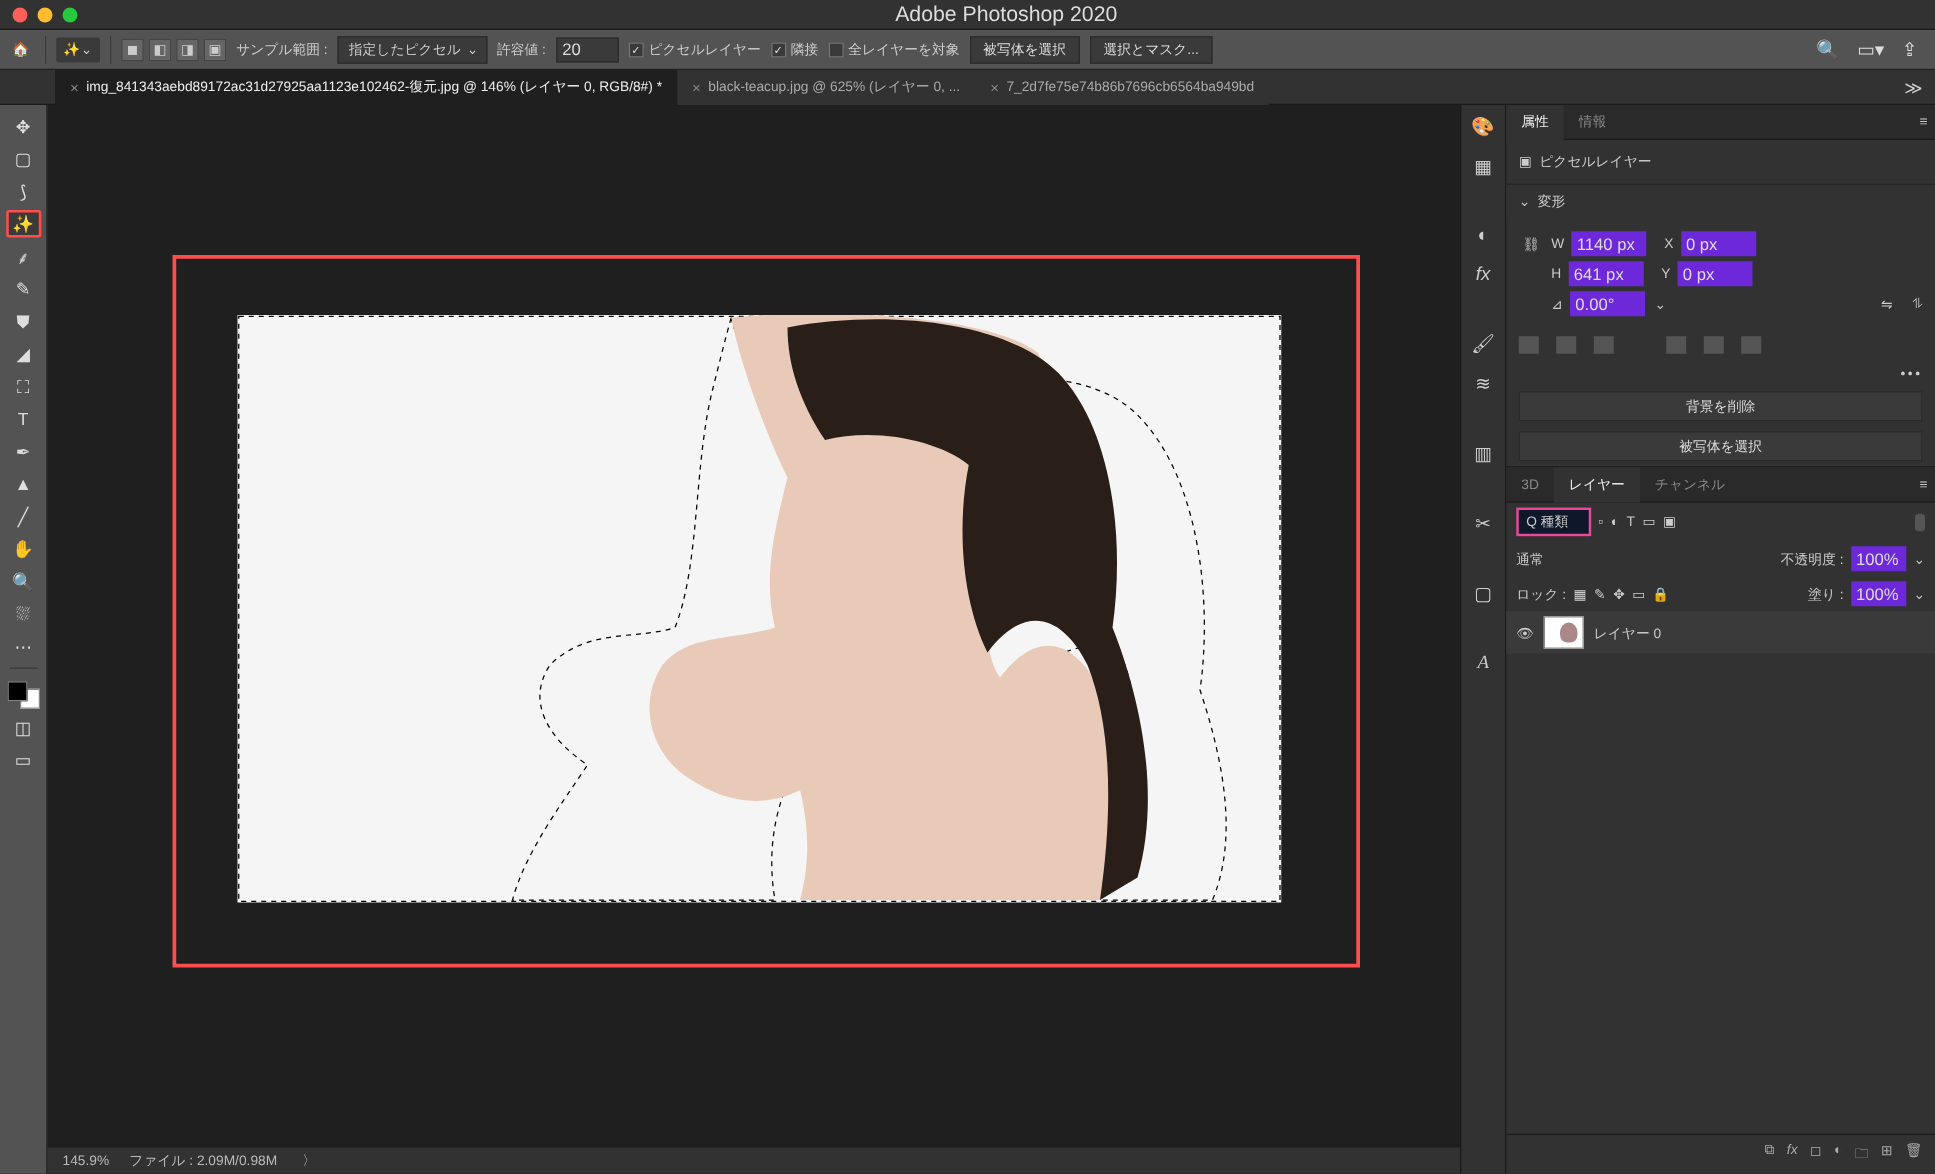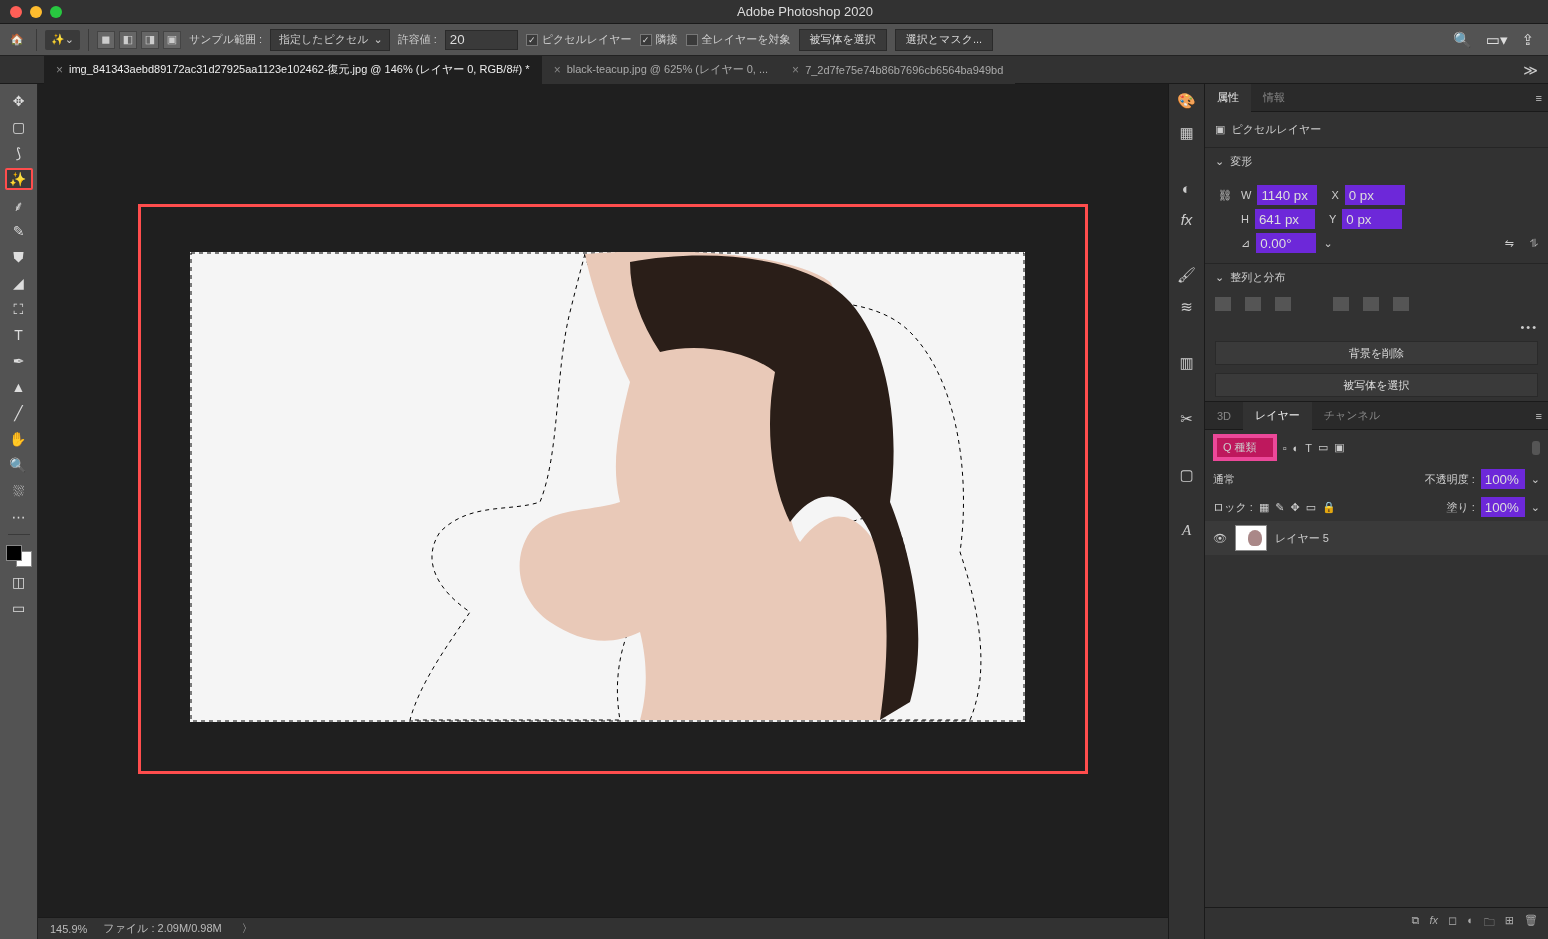--- a/index.html
+++ b/index.html
@@ -3,30 +3,30 @@
 <meta charset="utf-8">
 <style>
 * { margin: 0; padding: 0; box-sizing: border-box; font-family: -apple-system, "Helvetica Neue", Arial, sans-serif; }
 body { background: #323232; color: #ccc; font-size: 11px; width: 1548px; height: 939px; overflow: hidden; position: relative; }
 
 
 .titlebar { height: 24px; background: #323232; display: flex; align-items: center; border-bottom: 1px solid #1a1a1a; }
 .traffic { display: flex; gap: 8px; padding-left: 10px; }
 .circle { width: 12px; height: 12px; border-radius: 50%; }
 .red { background: #ff5f57; } .yellow { background: #febc2e; } .green { background: #28c840; }
-.title-text { flex: 1; text-align: center; color: #ddd; font-size: 13px; }
+.title-text { flex: 1; text-align: center; color: #ddd; font-size: 17px; }
 
 
 .optbar { height: 32px; background: #535353; display: flex; align-items: center; padding: 0 6px; gap: 8px; border-bottom: 1px solid #222; }
 .optbar .home { width: 22px; height: 22px; display:flex;align-items:center;justify-content:center; }
 .optbar .sep { width:1px; height:22px; background:#3a3a3a; }
 .optbar .chip { background:#3a3a3a; padding:2px 6px; border-radius:2px; display:flex; align-items:center; gap:4px; height:20px; }
 .optbar .dropdown { background:#3a3a3a; border:1px solid #2a2a2a; height:22px; display:flex; align-items:center; padding:0 20px 0 8px; position:relative; min-width:110px; }
 .optbar .dropdown::after { content:"⌄"; position:absolute; right:6px; color:#ccc; }
-.optbar .input { background:#3a3a3a; border:1px solid #2a2a2a; width:73px; height:20px; color:#ddd; padding:0 4px; }
+.optbar .input { background:#3a3a3a; border:1px solid #2a2a2a; width:50px; height:20px; color:#ddd; padding:0 4px; }
 .optbar .check { display:flex; align-items:center; gap:4px; }
 .optbar .check .cb { width:12px; height:12px; background:#3a3a3a; border:1px solid #777; display:flex; align-items:center; justify-content:center; font-size:9px; color:#ddd; }
 .optbar .btn { background:#3a3a3a; border:1px solid #2a2a2a; height:22px; padding:0 10px; display:flex; align-items:center; color:#ddd; }
 .optbar .right { margin-left:auto; display:flex; gap:14px; padding-right:8px; font-size:15px; color:#ddd; }
 
 
 .tabbar { height: 28px; background:#323232; display:flex; align-items:center; padding-left:44px; border-bottom:1px solid #1a1a1a; }
 .tab { padding:0 12px; height:28px; display:flex; align-items:center; gap:6px; color:#aaa; font-size:11px; background:#323232; }
 .tab.active { background:#1f1f1f; color:#eee; }
 .tab .x { color:#888; font-size:12px; cursor:pointer; }
@@ -247,23 +247,20 @@
       </div>
       <div class="row">
         <span style="width:20px"></span>
         <span>⊿</span>
         <input class="num-input" style="width: 60px;" value="0.00°">
         <span style="width:12px;text-align:center">⌄</span>
         <span style="margin-left:auto">⇋</span>
         <span style="margin-left:10px">⥮</span>
       </div>
     </div>
-    <div class="section-hdr">
-        <span>整列と分布</span>
-      </div>
     <div class="align-row">
       <div class="align-ico"></div>
       <div class="align-ico"></div>
       <div class="align-ico"></div>
       <div style="width:14px"></div>
       <div class="align-ico"></div>
       <div class="align-ico"></div>
       <div class="align-ico"></div>
     </div>
     <div class="row">
@@ -273,21 +270,21 @@
     <div class="wide-btn">被写体を選択</div>
 
     <div class="layers-panel">
       <div class="panel-tabs">
         <div class="panel-tab">3D</div>
         <div class="panel-tab active">レイヤー</div>
         <div class="panel-tab">チャンネル</div>
         <span class="more-menu">≡</span>
       </div>
       <div class="layer-toolbar">
-        <span style="background:#be185d;padding:2px 16px 2px 6px;border:4px solid #ec4899;position:relative">Q 種類</span>
+        <span style="background:#0f172a;padding:2px 16px 2px 6px;border:2px solid #ec4899;position:relative">Q 種類</span>
         <span>▫</span>
         <span>◐</span>
         <span>T</span>
         <span>▭</span>
         <span>▣</span>
         <span style="margin-left:auto; width:8px;height:14px;background:#555;border-radius:3px;"></span>
       </div>
       <div class="layer-toolbar">
         <span class="dropdown" style="min-width:120px"><span>通常</span></span>
         <span style="margin-left:auto">不透明度 :</span>
@@ -301,21 +298,21 @@
         <span>✥</span>
         <span>▭</span>
         <span>🔒</span>
         <span style="margin-left:auto">塗り :</span>
         <input class="num-input" style="width: 44px;" value="100%">
         <span>⌄</span>
       </div>
       <div class="layer-row">
         <span>👁</span>
         <div class="layer-thumb"></div>
-        <span>レイヤー 5</span>
+        <span>レイヤー 0</span>
       </div>
       <div class="bottom-icons">
         <span>⧉</span>
         <span><i>fx</i></span>
         <span>◻</span>
         <span>◐</span>
         <span>🗀</span>
         <span>⊞</span>
         <span>🗑</span>
       </div>

